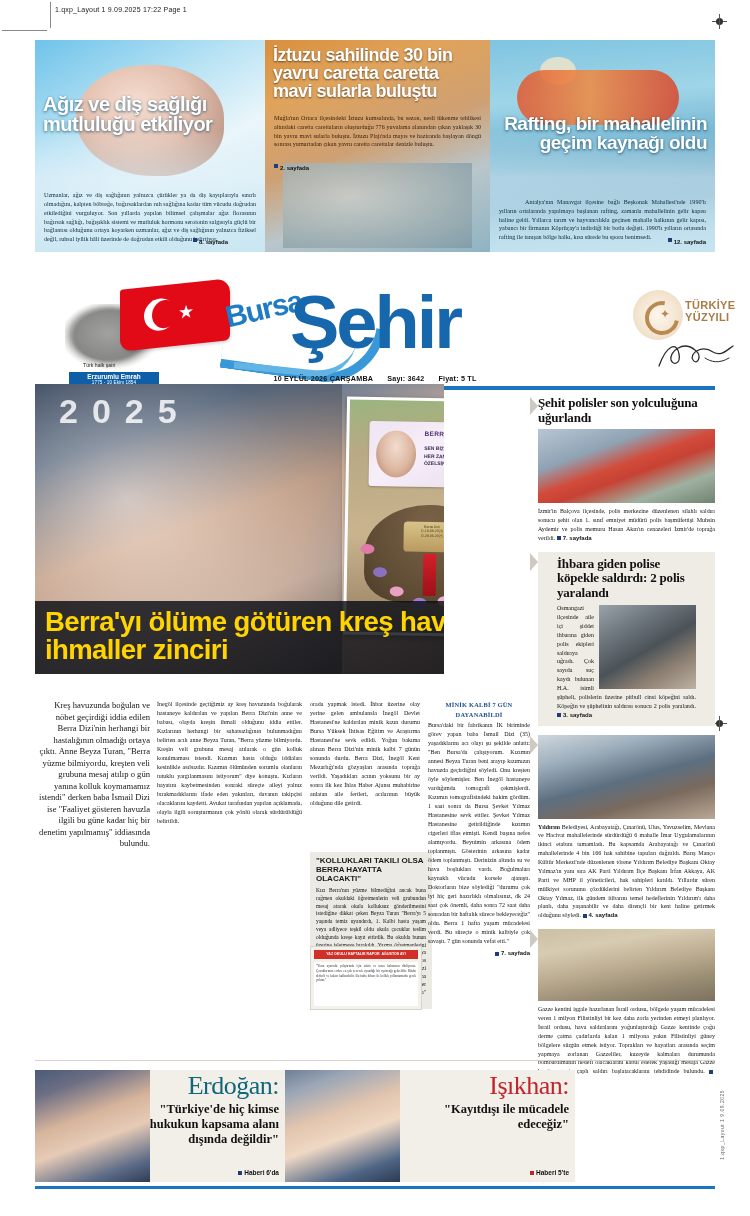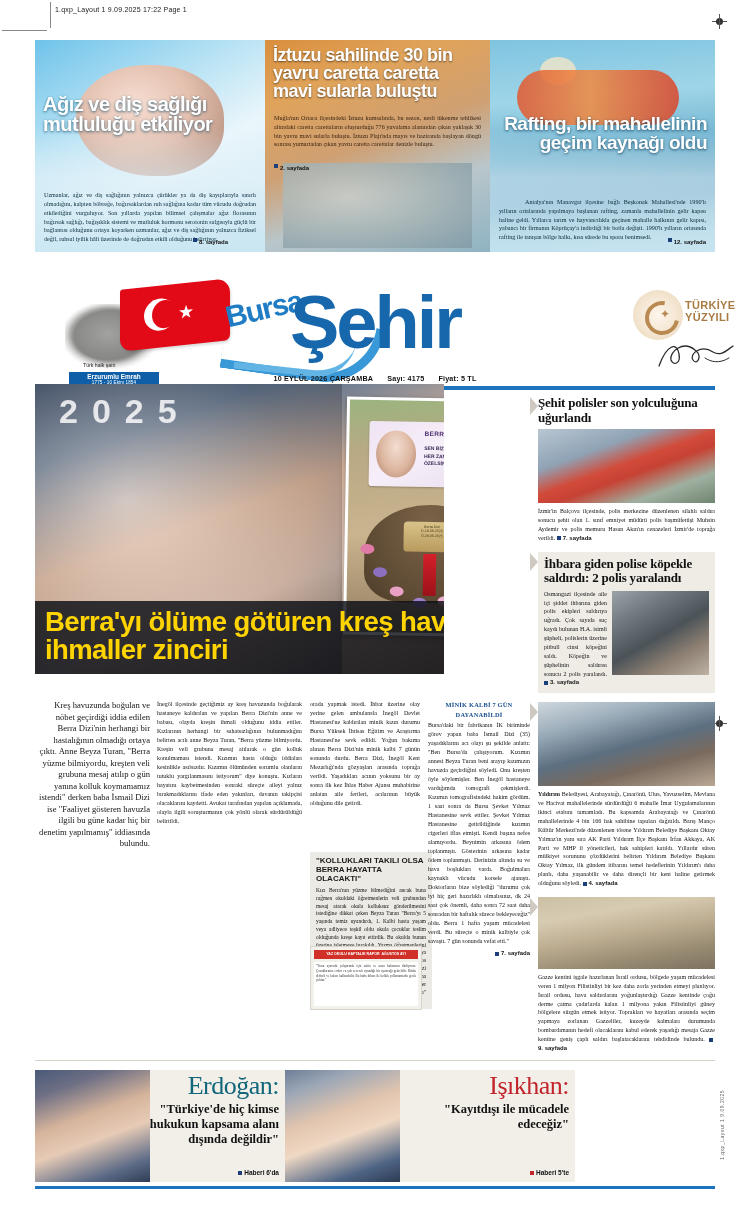--- a/index.html
+++ b/index.html
@@ -152,21 +152,21 @@
   .rail-item{position:relative;margin-bottom:9px;}
   .rail-h{margin:0 0 4px;font-family:"Liberation Serif",serif;font-weight:bold;font-size:13px;
     line-height:1.12;color:#111;letter-spacing:-.2px;}
   .rail-p{margin:0;font-size:6px;line-height:1.48;text-align:justify;color:#151515;}
   .rail-img{width:177px;height:74px;margin-bottom:4px;}
   .img-funeral{background:linear-gradient(160deg,#b9c6d2 0%,#8fa3b5 30%,#d24b3a 48%,#c64234 58%,#9fb0a0 78%,#6f8470 100%);}
   .img-dog{width:97px;height:84px;float:right;margin:1px 0 2px 5px;
     background:linear-gradient(150deg,#9aa3a8 0%,#6d767c 28%,#4b5358 52%,#8c7f72 74%,#bdb2a3 100%);}
   .img-tapu{height:84px;background:linear-gradient(165deg,#cfd7dd 0%,#9fb0bd 24%,#5c6f80 52%,#7a6a5e 72%,#b9a894 100%);}
   .img-gaza{height:72px;background:linear-gradient(170deg,#cbbfa6 0%,#d7cbb2 25%,#bdae92 50%,#9a8d74 75%,#7d7260 100%);}
-  .rail-box{background:#efece6;padding:5px 6px 6px;}
+  .rail-box{background:#efece6;padding:5px 19px 6px;}
   .arrow-tab{position:absolute;left:-8px;top:1px;width:0;height:0;
     border-top:9px solid transparent;border-bottom:9px solid transparent;border-left:8px solid #cfcac1;}
   .lead-word{font-weight:bold;}
 
   
   .promo{position:absolute;top:1070px;height:112px;overflow:hidden;background:#f2efe9;}
   .promo-l{left:35px;width:250px;}
   .promo-r{left:285px;width:290px;}
   .promo-photo{position:absolute;left:0;top:0;width:115px;height:112px;}
   .ph-erd{background:linear-gradient(160deg,#4a5a78 0%,#6d6f84 18%,#d6b49c 42%,#e7cbb6 60%,#5b6a86 85%,#2f3c55 100%);}
@@ -260,21 +260,21 @@
     <div class="ty-text">
       <div>TÜRKİYE</div>
       <div>YÜZYILI</div>
     </div>
     <svg class="sig-svg" width="86" height="34" viewBox="0 0 86 34">
       <path d="M6 30 C14 8, 24 6, 26 18 C28 28, 20 30, 18 24 C16 16, 30 4, 42 14 C50 20, 44 30, 40 24 C36 18, 48 8, 60 16 C68 21, 74 14, 80 10" fill="none" stroke="#2b2b2b" stroke-width="1.3" stroke-linecap="round"></path>
       <path d="M52 22 C58 26, 66 28, 76 22" fill="none" stroke="#2b2b2b" stroke-width="1" stroke-linecap="round"></path>
     </svg>
 
     <div class="dateline">
-      <span>10 EYLÜL 2026 ÇARŞAMBA</span><span class="dl-sep"></span><span>Sayı: 4175</span><span class="dl-sep"></span><span>Fiyat: 5 TL</span>
+      <span>10 EYLÜL 2026 ÇARŞAMBA</span><span class="dl-sep"></span><span>Sayı: 3642</span><span class="dl-sep"></span><span>Fiyat: 5 TL</span>
     </div>
   </div>
   <div class="rule-blue"></div>
 
   <div class="lead">
     <div class="lead-photo"></div>
     <div class="year2025">2025</div>
 
     <div class="grave">
       <div class="grave-in">

